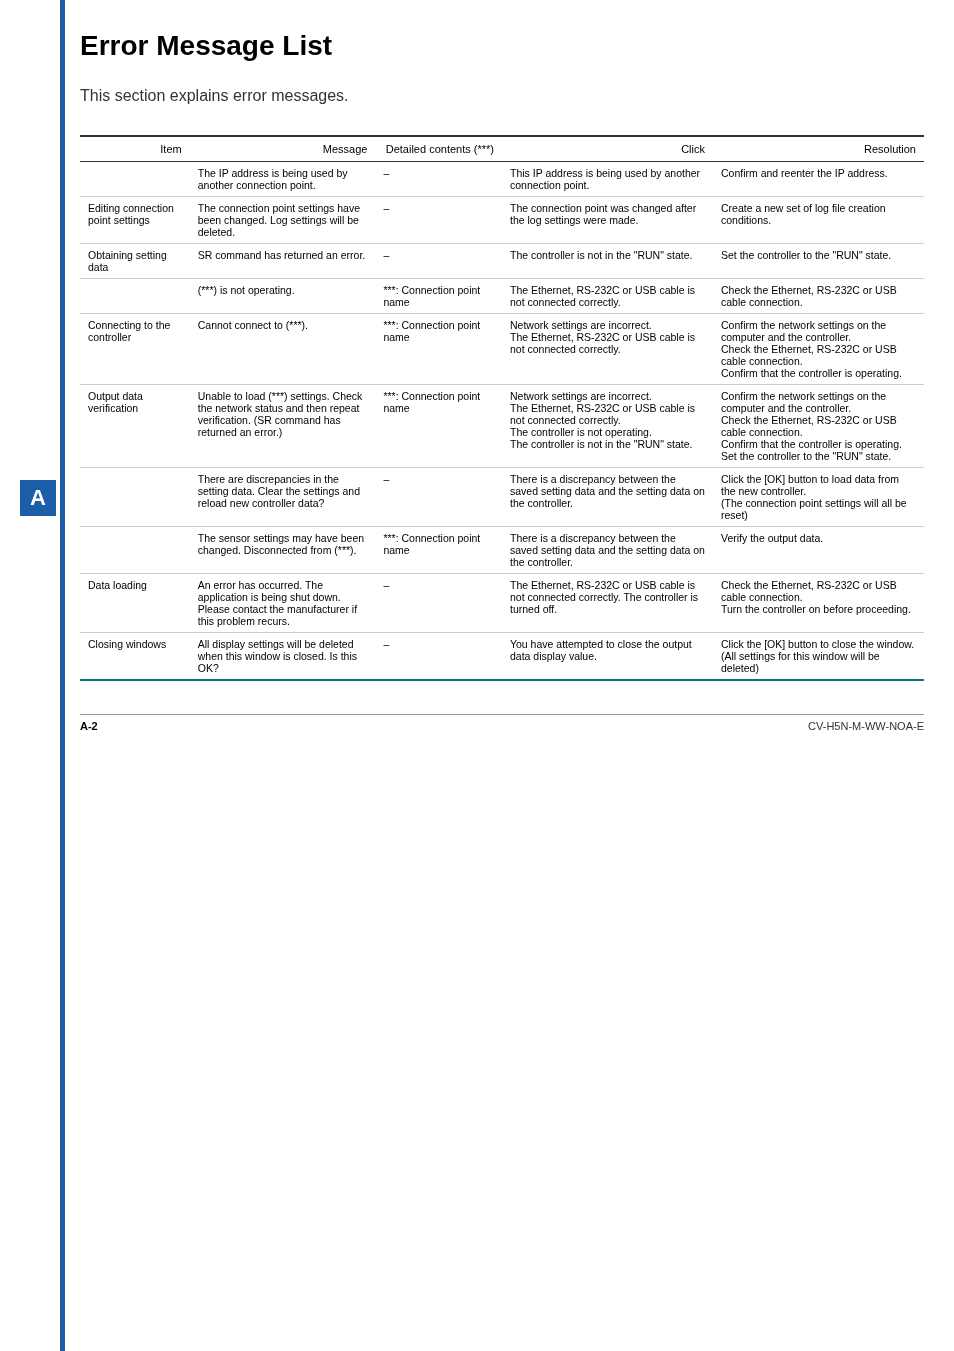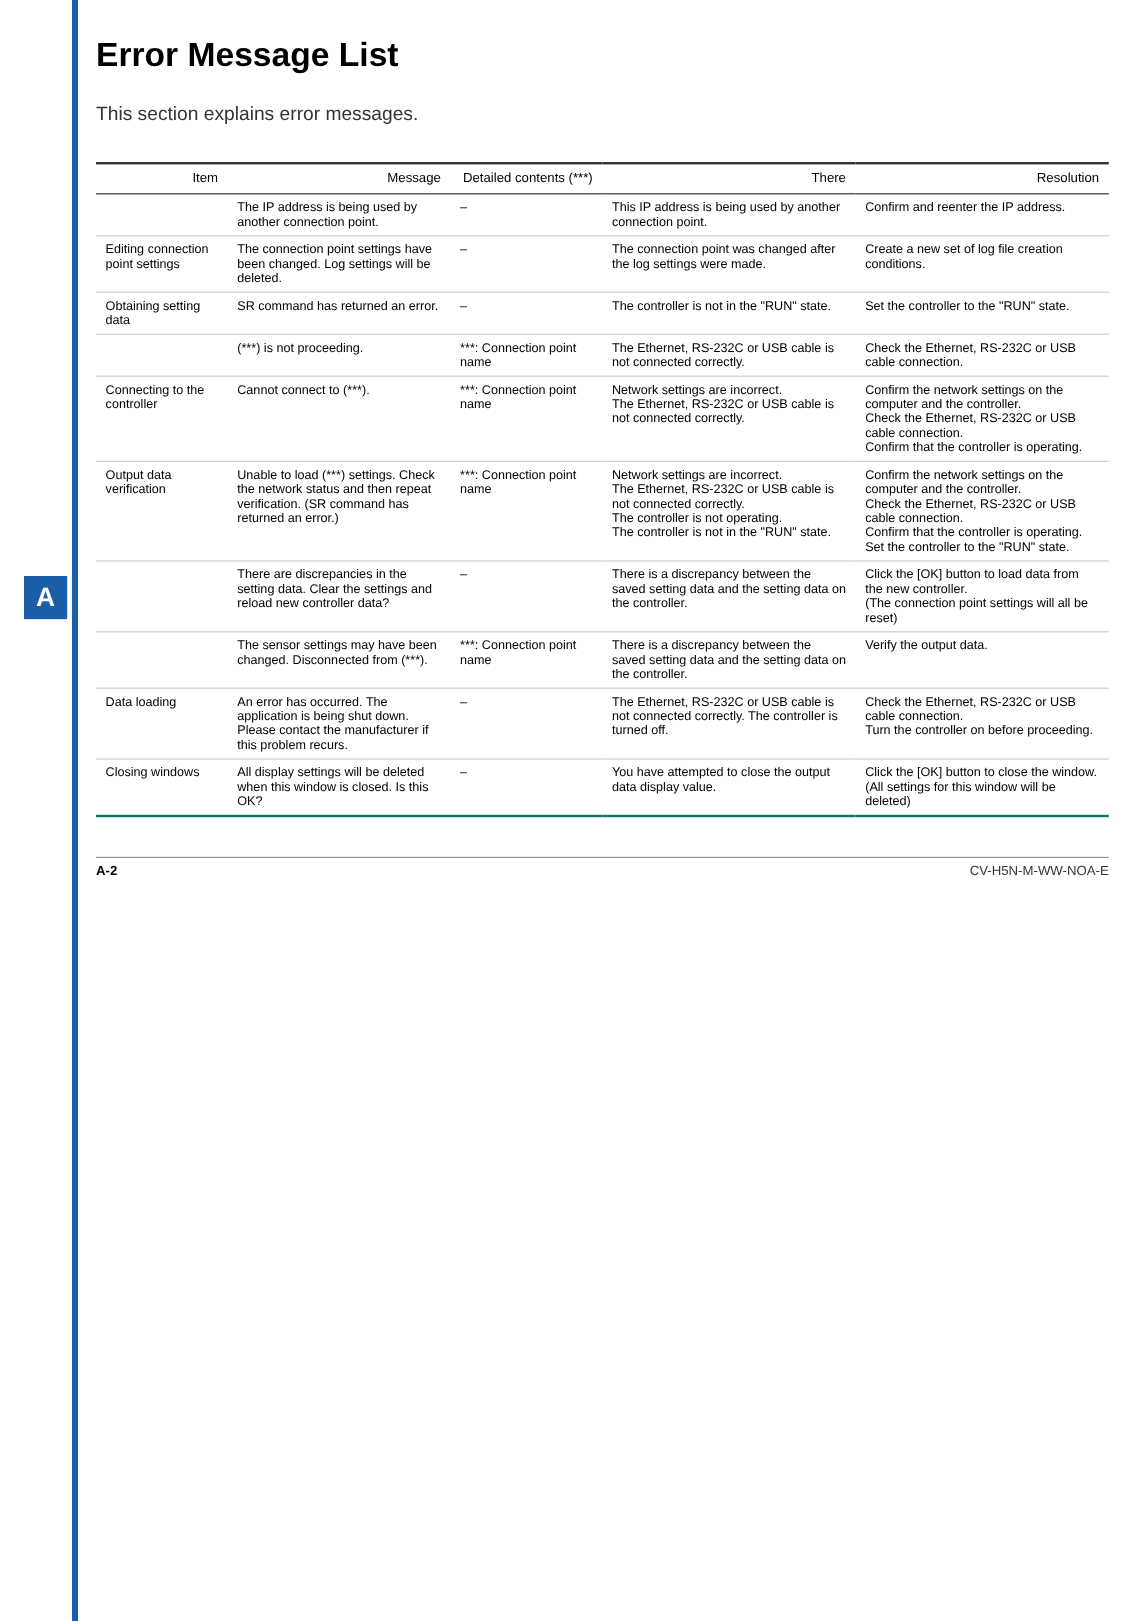--- a/index.html
+++ b/index.html
@@ -135,21 +135,21 @@
   <div class="content">
     <h1 class="page-title">Error Message List</h1>
     <p class="page-subtitle">This section explains error messages.</p>
 
     <table>
       <thead>
         <tr>
           <th class="col-item">Item</th>
           <th class="col-message">Message</th>
           <th class="col-details">Detailed contents (***)</th>
-          <th class="col-cause">There</th>
+          <th class="col-cause">Click</th>
           <th class="col-resolution">Resolution</th>
         </tr>
       </thead>
       <tbody id="table-body">
           <tr>
             <td></td>
             <td>The IP address is being used by another connection point.</td>
             <td>–</td>
             <td>This IP address is being used by another connection point.</td>
             <td>Confirm and reenter the IP address.</td>
@@ -163,21 +163,21 @@
           </tr>
           <tr>
             <td>Obtaining setting data</td>
             <td>SR command has returned an error.</td>
             <td>–</td>
             <td>The controller is not in the "RUN" state.</td>
             <td>Set the controller to the "RUN" state.</td>
           </tr>
           <tr>
             <td></td>
-            <td>(***) is not proceeding.</td>
+            <td>(***) is not operating.</td>
             <td>***: Connection point name</td>
             <td>The Ethernet, RS-232C or USB cable is not connected correctly.</td>
             <td>Check the Ethernet, RS-232C or USB cable connection.</td>
           </tr>
           <tr>
             <td>Connecting to the controller</td>
             <td>Cannot connect to (***).</td>
             <td>***: Connection point name</td>
             <td>Network settings are incorrect.<br>The Ethernet, RS-232C or USB cable is not connected correctly.</td>
             <td>Confirm the network settings on the computer and the controller.<br>Check the Ethernet, RS-232C or USB cable connection.<br>Confirm that the controller is operating.</td>

